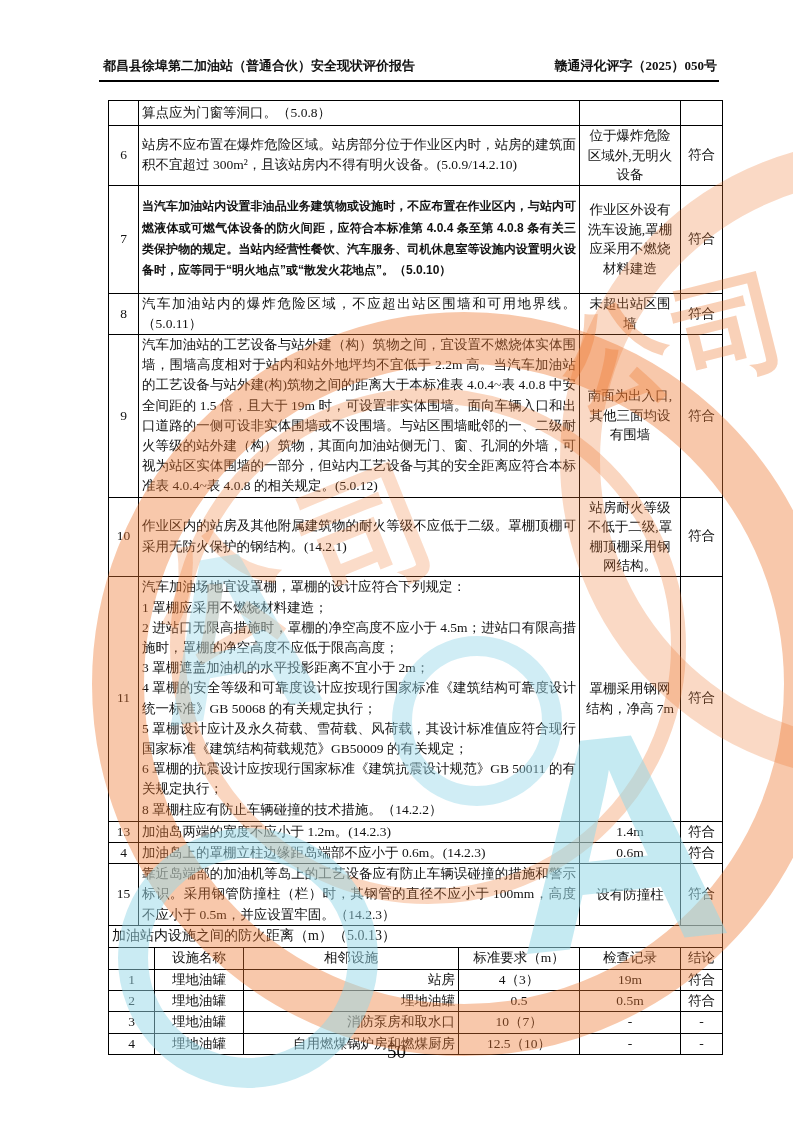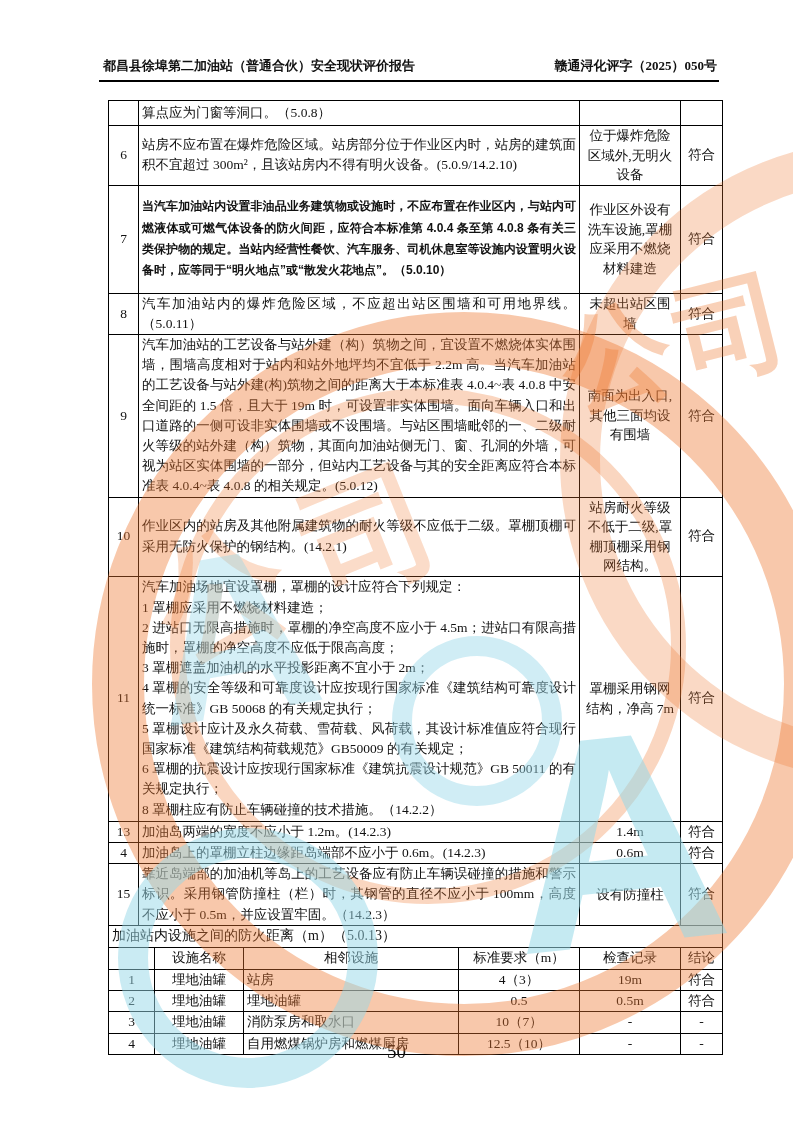--- a/index.html
+++ b/index.html
@@ -15,21 +15,21 @@
   table{border-collapse:collapse;table-layout:fixed;width:614px;background:transparent;}
   td,th{border:1px solid #000;padding:0 3px;font-size:13.5px;line-height:20.2px;overflow:hidden;
         font-weight:normal;color:#111;}
   td.no{text-align:center;padding:0;}
   td.content{text-align:justify;white-space:pre-line;vertical-align:middle;}
   td.record{text-align:center;vertical-align:middle;line-height:19.5px;margin-top:6px;}
   td.concl{text-align:center;vertical-align:middle;}
   tr.boldrow td.content{font-weight:bold;line-height:21.4px;font-family:"Liberation Sans","DejaVu Sans",sans-serif;font-size:12px;}
   td.section{text-align:left;font-size:14px;}
   .sub td{text-align:center;}
-  .sub td.adj{text-align:left;}
+  .sub td.adj{text-align:right;}
   .h25{height:25px}.h41{height:41px}.h108{height:108px}.h162{height:162px}
   .h63{height:63px}.h245{height:245px}.h21{height:21px}.h62{height:62px}.h22{height:22px}
   .sub{margin-top:-1px;}
   
   .pageno{position:absolute;left:0;top:1041px;width:100%;text-align:center;font-size:19px;z-index:2;}
   
   .wm{position:absolute;pointer-events:none;z-index:3;}
   .ring1{left:92px;top:312px;width:640px;height:640px;border:52px solid rgba(238,118,45,.40);border-radius:50%;}
   .ring2{left:170px;top:388px;width:486px;height:486px;border:15px solid rgba(238,118,45,.30);border-radius:50%;}
   .ring3{left:560px;top:140px;width:560px;height:560px;border:40px solid rgba(238,118,45,.28);border-radius:50%;}

